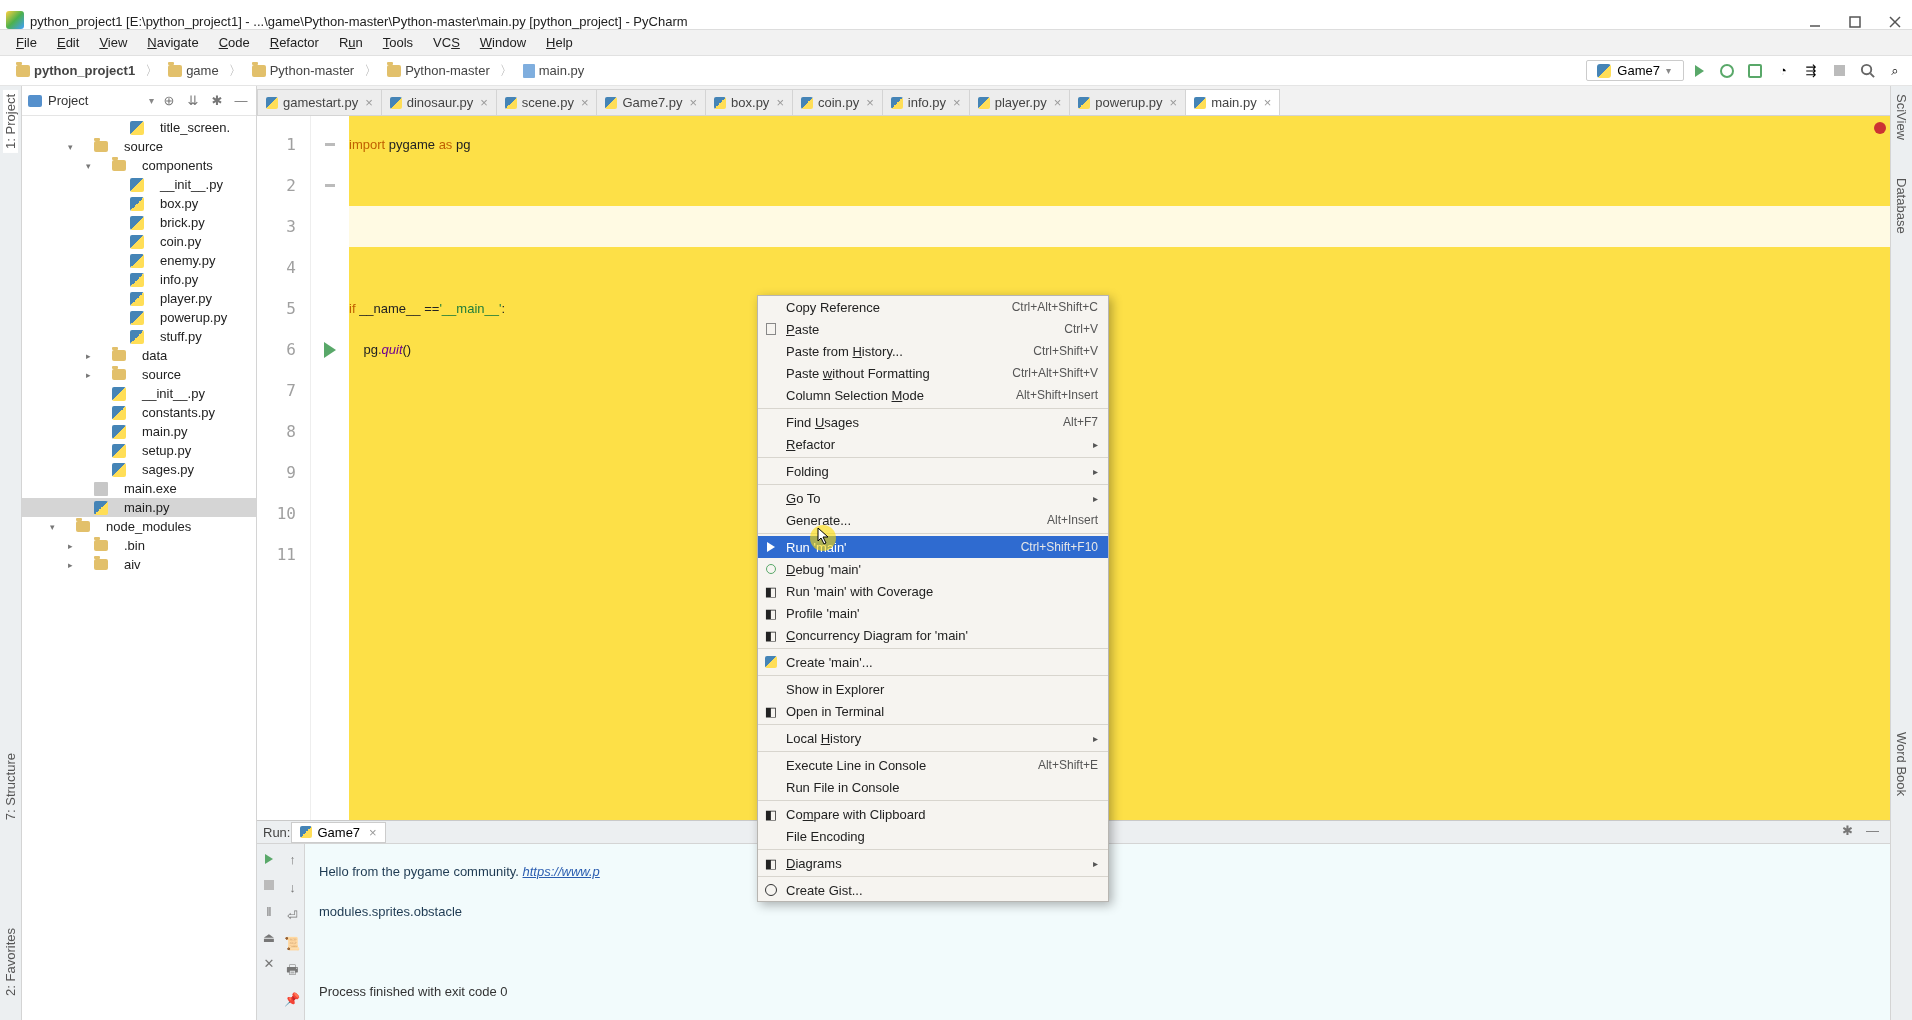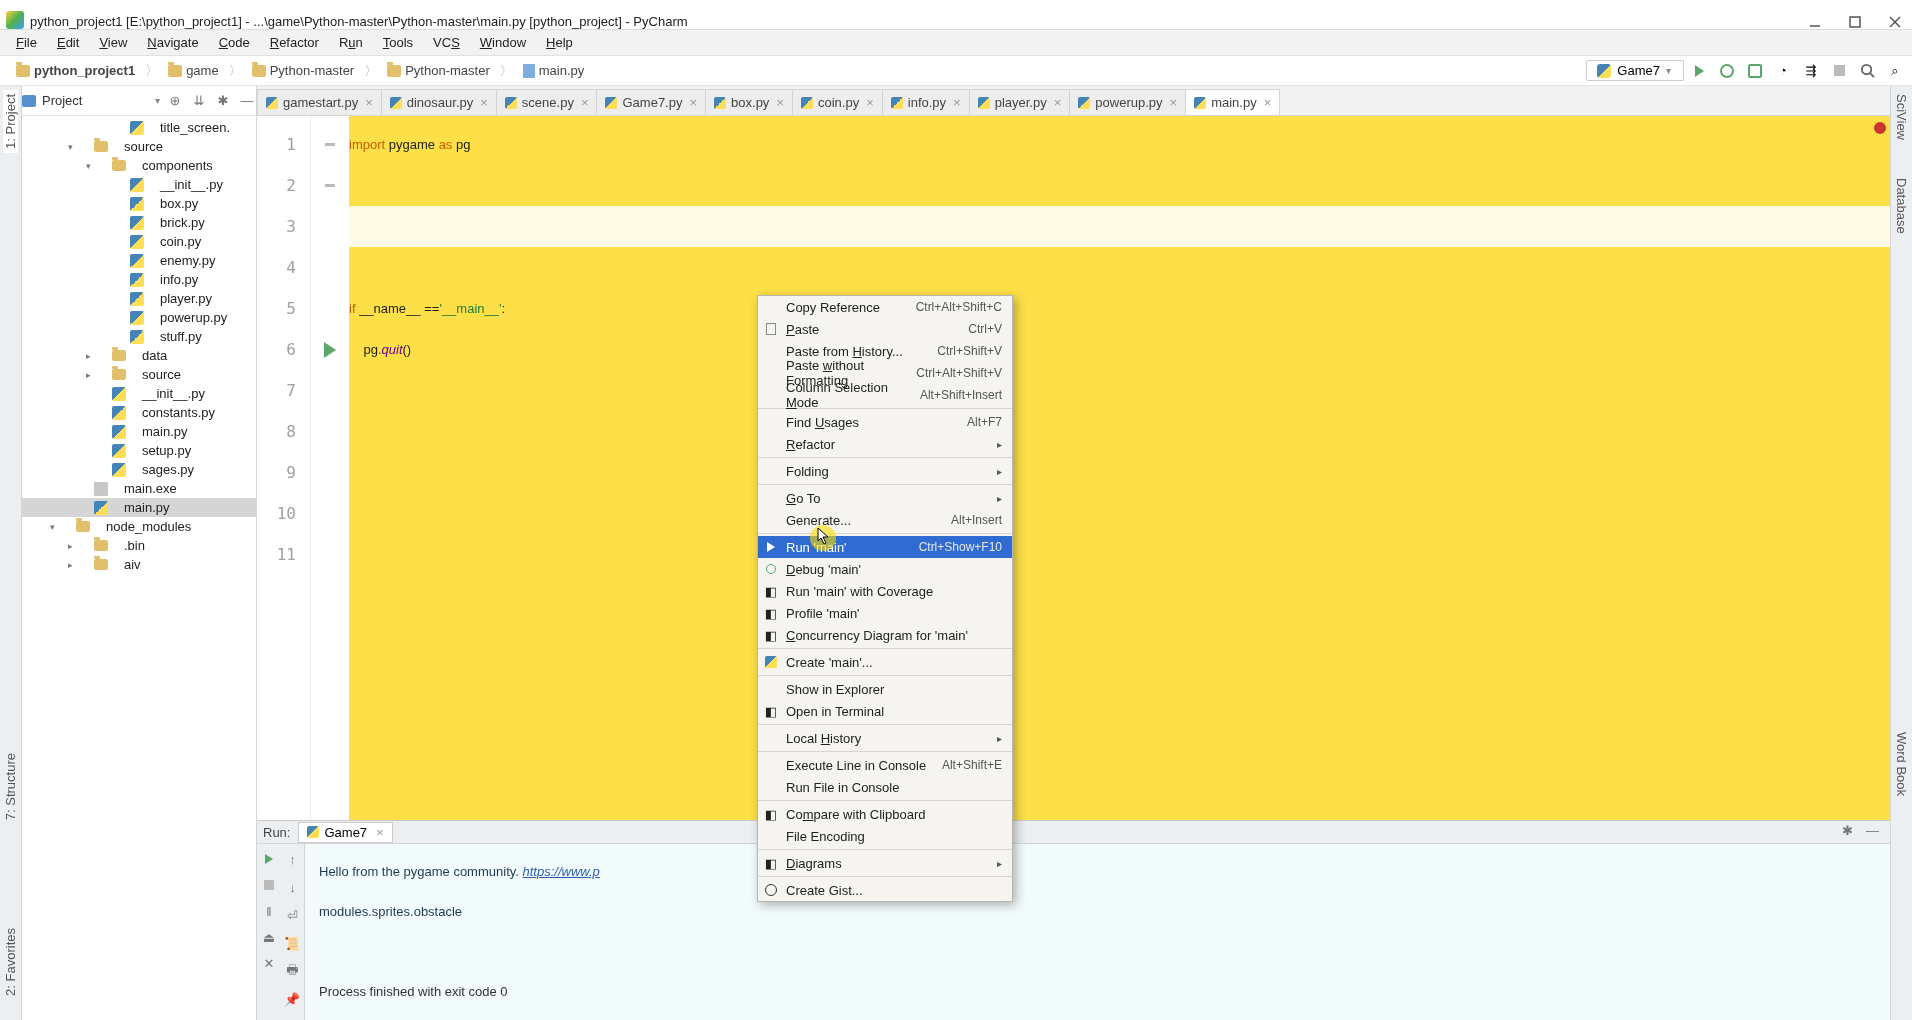--- a/index.html
+++ b/index.html
@@ -43,21 +43,21 @@
 
 .left-gutter { width:22px; background:#eceff1; border-right:1px solid #d4d4d4; display:flex; flex-direction:column; align-items:center; padding-top:4px; gap:20px; }
 .vtab { writing-mode:vertical-lr; transform:rotate(180deg); font-size:11px; color:#555; padding:4px 0; display:flex; align-items:center; gap:4px; }
 .vtab.active { background:#fff; }
 
 
 .right-gutter { width:22px; background:#eceff1; border-left:1px solid #d4d4d4; display:flex; flex-direction:column; align-items:center; padding-top:4px; gap:30px; }
 
 
 .project-panel { width:235px; background:#fff; border-right:1px solid #d4d4d4; display:flex; flex-direction:column; }
-.proj-header { height:30px; display:flex; align-items:center; padding:0 0; border-bottom:1px solid #e5e5e5; gap:6px; }
+.proj-header { height:30px; display:flex; align-items:center; padding:0 6px; border-bottom:1px solid #e5e5e5; gap:6px; }
 .proj-header .proj-folder { width:14px;height:12px;background:#5590cc;border-radius:2px; }
 .proj-header .title { flex:1; color:#333; font-weight:500; }
 .proj-header .hicon { width:18px;height:18px;color:#777;display:flex;align-items:center;justify-content:center;font-size:13px; }
 .tree { flex:1; overflow:auto; padding:2px 0; }
 .tree-item { display:flex; align-items:center; gap:16px; padding:2px 4px; color:#222; white-space:nowrap; }
 .tree-item.d1 { padding-left:28px; }
 .tree-item.d2 { padding-left:46px; }
 .tree-item.d3 { padding-left:64px; }
 .tree-item.d4 { padding-left:82px; }
 .tree-item .chev { width:10px; color:#777; font-size:9px; }
@@ -89,37 +89,37 @@
 .ident { color:#222; }
 .ident-u { color:#222; border-bottom:1px dotted #888; }
 .ident-u-y { color:#222; background:#f5e8a0; border-bottom:1px dotted #888; }
 .call { color:#6f0090; font-style:italic; }
 .str { color:#1f7d3a; }
 .dot { color:#444; }
 .paren { color:#222; }
 .err-stripe { position:absolute; right:4px; top:6px; width:12px;height:12px;background:#c33;border-radius:50%; }
 
 
-.ctxmenu { position:absolute; left:757px; top:295px; width:256px; background:#f6f4f0; border:1px solid #b7b5b1; box-shadow:3px 3px 10px rgba(0,0,0,0.3); z-index:100; }
+.ctxmenu { position:absolute; left:757px; top:295px; width:352px; background:#f6f4f0; border:1px solid #b7b5b1; box-shadow:3px 3px 10px rgba(0,0,0,0.3); z-index:100; }
 .ctx-item { display:flex; align-items:center; height:22px; padding:0 10px 0 28px; color:#222; position:relative; }
 .ctx-item.sel { background:#2f6bd0; color:#fff; }
 .ctx-item .shortcut { margin-left:auto; color:#555; font-size:12px; }
 .ctx-item.sel .shortcut { color:#e8e8e8; }
 .ctx-item .arrow { margin-left:auto; color:#555; font-size:10px; }
 .ctx-item .cicon { position:absolute; left:6px; width:14px;height:14px;display:flex;align-items:center;justify-content:center; }
 .ctx-sep { height:1px; background:#d8d5ce; margin:2px 0; }
 .ctx-item u { text-decoration:underline; }
 .cursor-spot { position:absolute; left:810px; top:525px; width:26px;height:26px;border-radius:50%;background:rgba(255,220,0,0.6);z-index:101;pointer-events:none; }
 .cursor-arrow { position:absolute; left:817px; top:527px; z-index:102; pointer-events:none; }
 .cursor-arrow svg { width:14px;height:18px; }
 
 
 .run-panel { height:200px; border-top:1px solid #c9c9c9; background:#fff; display:flex; flex-direction:column; }
 .run-head { height:24px; background:#eceff1; border-bottom:1px solid #d4d4d4; display:flex; align-items:center; padding:0 6px; }
-.run-head .rlabel { color:#444; margin-right:8px; }
+.run-head .rlabel { color:#444; margin-right:1px; }
 .run-tab { display:flex;align-items:center;gap:5px;padding:2px 8px;background:#fff;border:1px solid #ccc; }
 .run-tab .py-sm { width:12px;height:12px;background:linear-gradient(135deg,#4584b6 50%,#ffde57 50%);border-radius:2px; }
 .run-tab .close { color:#999;margin-left:4px; }
 .run-head .spacer { flex:1; }
 .run-head .ricon { width:18px;height:18px;color:#777;margin-left:6px; }
 .run-body { flex:1; display:flex; background:#f2fbfc; }
 .run-left { width:24px; background:#eceff1; display:flex; flex-direction:column; align-items:center; padding-top:6px; gap:8px; }
 .rbtn { width:18px;height:18px;display:flex;align-items:center;justify-content:center;color:#777; }
 .run-left2 { width:24px; background:#eceff1; display:flex; flex-direction:column; align-items:center; padding-top:6px; gap:10px; border-right:1px solid #d4d4d4; }
 .run-console { flex:1; padding:8px 14px; font-family:'Consolas',monospace; font-size:20px; line-height:40px; color:#1e3a52; }
@@ -572,21 +572,21 @@
     <div class="ctx-item">
       <span>Generate...</span>
       <span class="shortcut">Alt+Insert</span>
     </div>
     <div class="ctx-sep"></div>
     <div class="ctx-item sel">
       <span class="cicon">
         <div style="width:0;height:0;border-left:8px solid #fff;border-top:5px solid transparent;border-bottom:5px solid transparent;"></div>
       </span>
       <span>Run 'main'</span>
-      <span class="shortcut">Ctrl+Show+F10</span>
+      <span class="shortcut">Ctrl+Shift+F10</span>
     </div>
     <div class="ctx-item">
       <span class="cicon">
         <div style="width:10px;height:10px;border:1.5px solid #59a869;border-radius:50%;"></div>
       </span>
       <span><u>D</u>ebug 'main'</span>
     </div>
     <div class="ctx-item">
       <span class="cicon">◧</span>
       <span>Run 'main' with Coverage</span>

